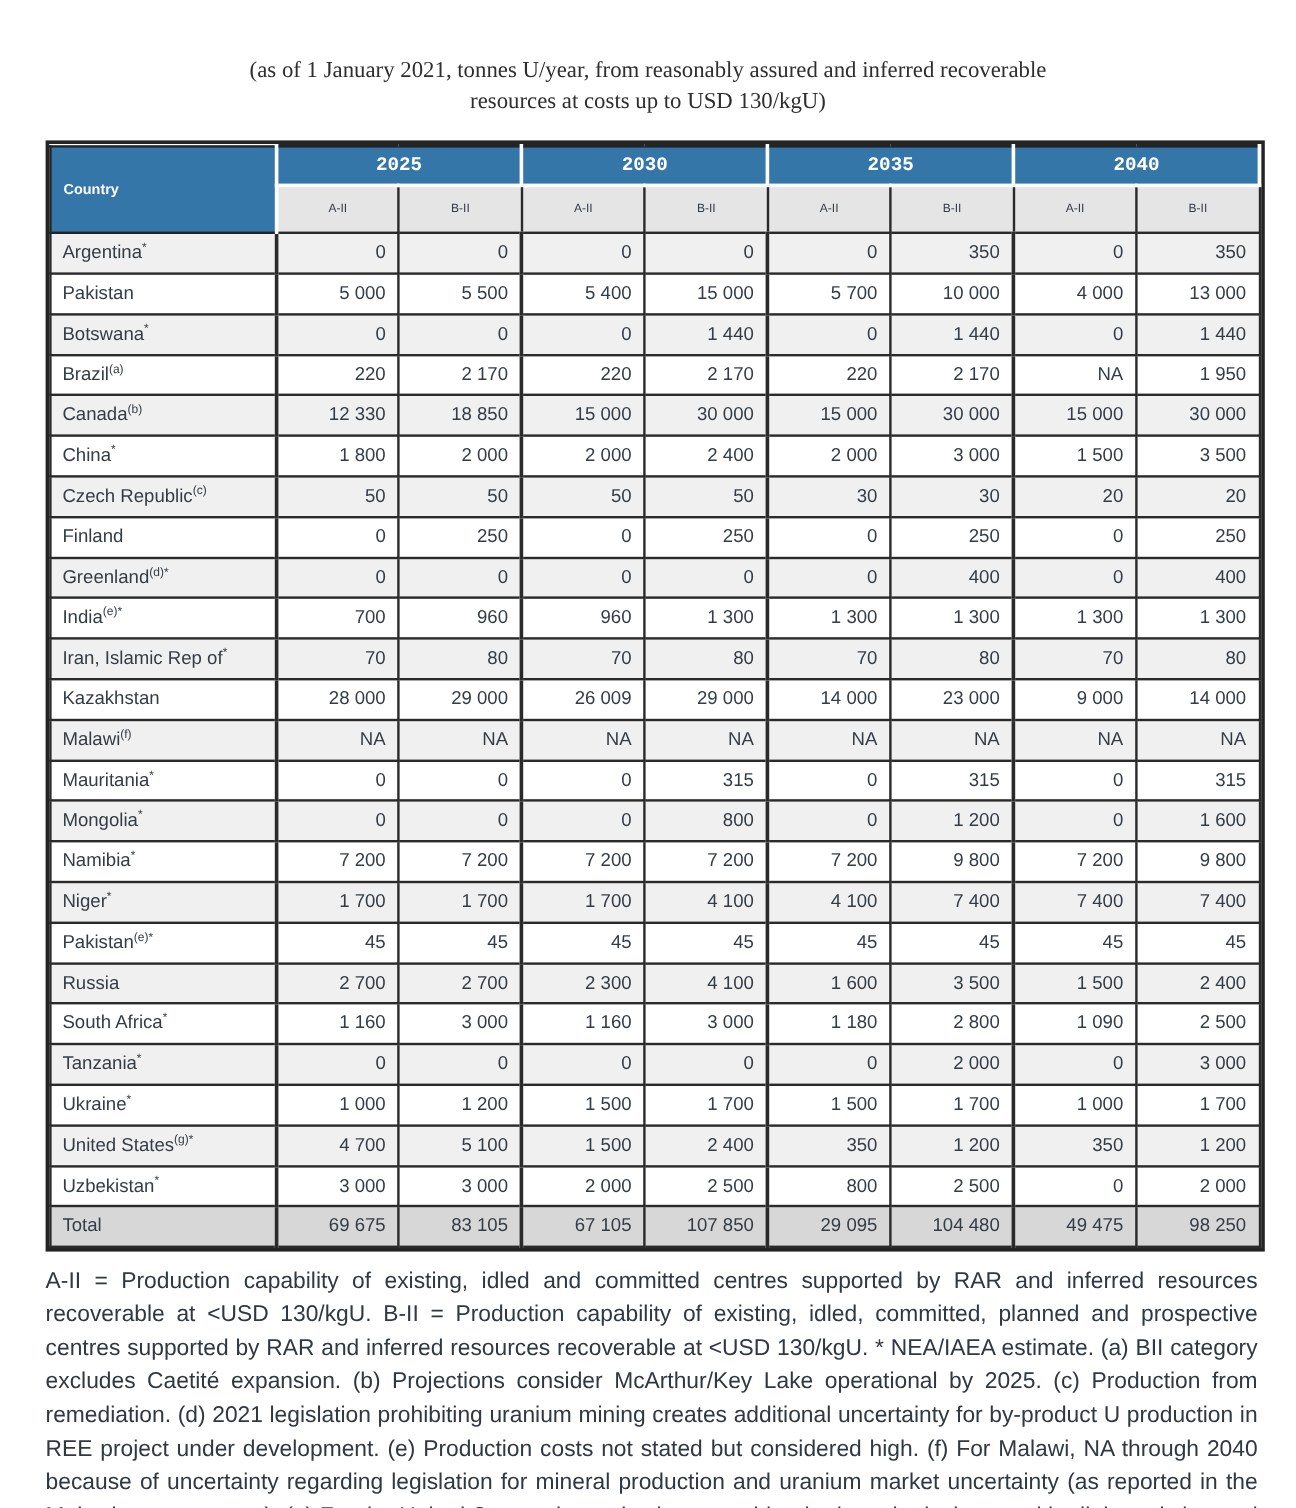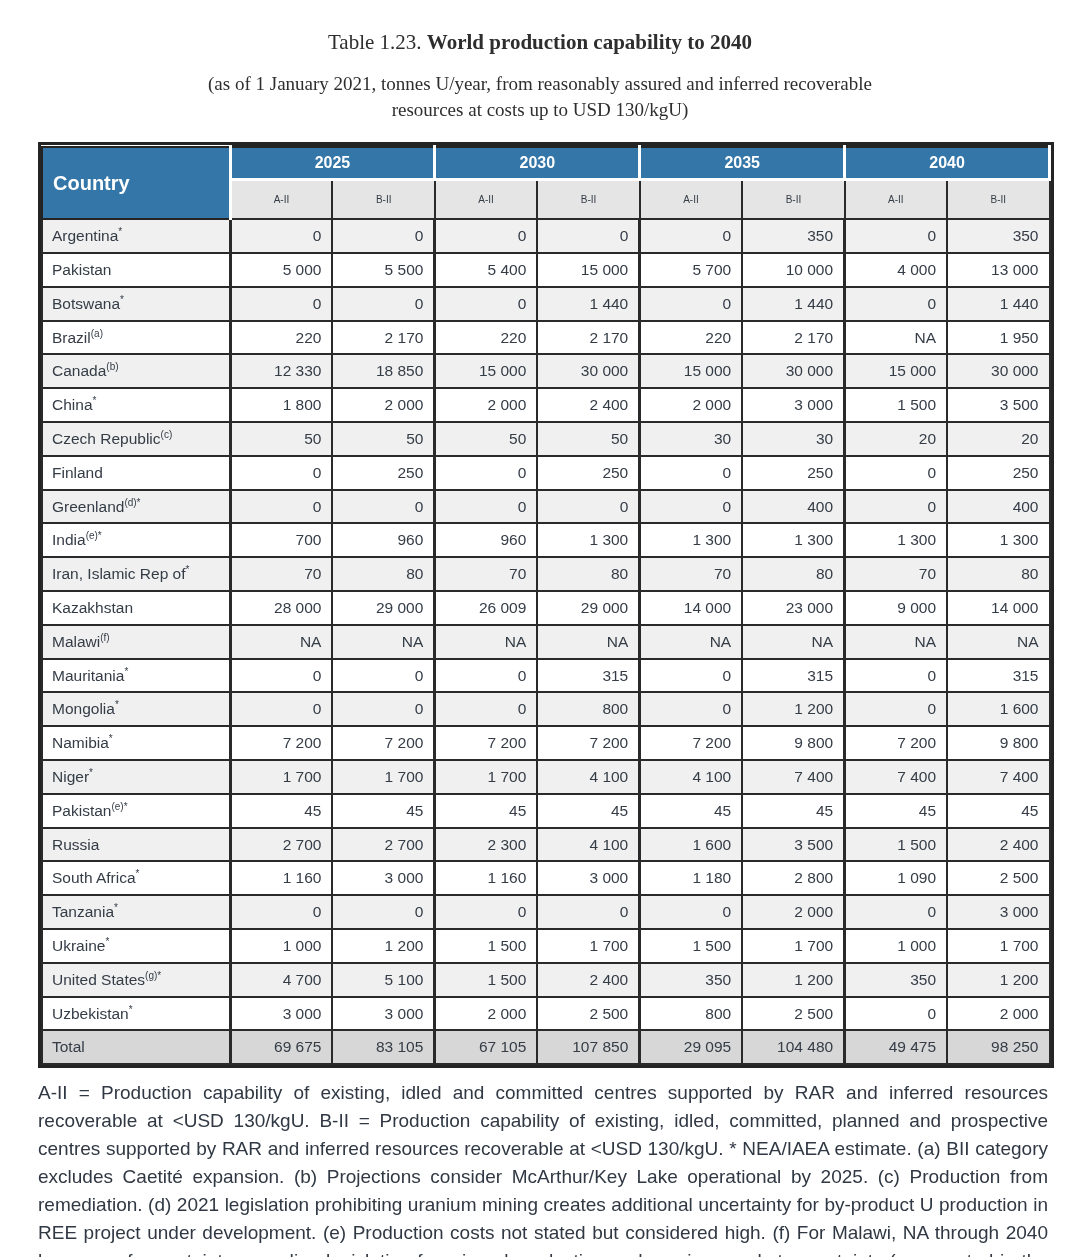--- a/index.html
+++ b/index.html
@@ -21,28 +21,28 @@
     width:1010px; margin:20px 0 0 38px;
     border:3px solid #242424;
   }
   table{
     width:100%; border-collapse:collapse; table-layout:fixed;
     font-size:15.5px; color:#343c46;
   }
   col.c-country{ width:188px; }
   th,td{ border:2px solid #2a2a2a; }
   th.country-head{
-    background:#3576a8; color:#ffffff; font-weight:bold; font-size:20px;
+    background:#3576a8; color:#ffffff; font-weight:bold; font-size:12px;
     text-align:left; padding-left:10px; vertical-align:middle;
     border-color:#242424; border-right:3px solid #ffffff;
   }
   th.year-cell{
     background:#3576a8; color:#ffffff; font-weight:bold; font-size:16px;
     height:28px; text-align:center;
-    border:3px solid #ffffff; border-top-color:#242424;
+    border:3px solid #ffffff; border-top-color:#242424;font-family:Liberation Mono, monospace;
   }
   th.sub-cell{
     background:#e5e5e5; color:#343c46; font-weight:normal; font-size:10px;
     height:35px; text-align:center;
     border:2px solid #2a2a2a; border-top:3px solid #ffffff;
   }
   tbody td{ height:29.8px; }
   td.country-cell{ text-align:left; padding-left:9px; background:#ffffff; }
   td.num-cell{ text-align:right; padding-right:10px; background:#ffffff; }
   tr.striped td{ background:#f0f0f0; }
@@ -52,23 +52,20 @@
   sup{ font-size:10px; line-height:0; }
   .footnotes{
     width:1010px; margin:11px 15px 0 38px;
     font-size:19px; line-height:1.47; text-align:justify; color:#303843;
   }
 </style>
 </head>
 <body>
 
 <div class="title-block">
-  <div class="table-title">
-    <span class="t-prefix">Table 1.23. </span><span class="t-main">World production capability to 2040</span>
-  </div>
   <div class="table-subtitle">(as of 1 January 2021, tonnes U/year, from reasonably assured and inferred recoverable resources at costs up to USD 130/kgU)</div>
 </div>
 
 <div class="table-wrap">
   <table>
     <colgroup>
       <col class="c-country">
       <col>
         <col>
         <col>

